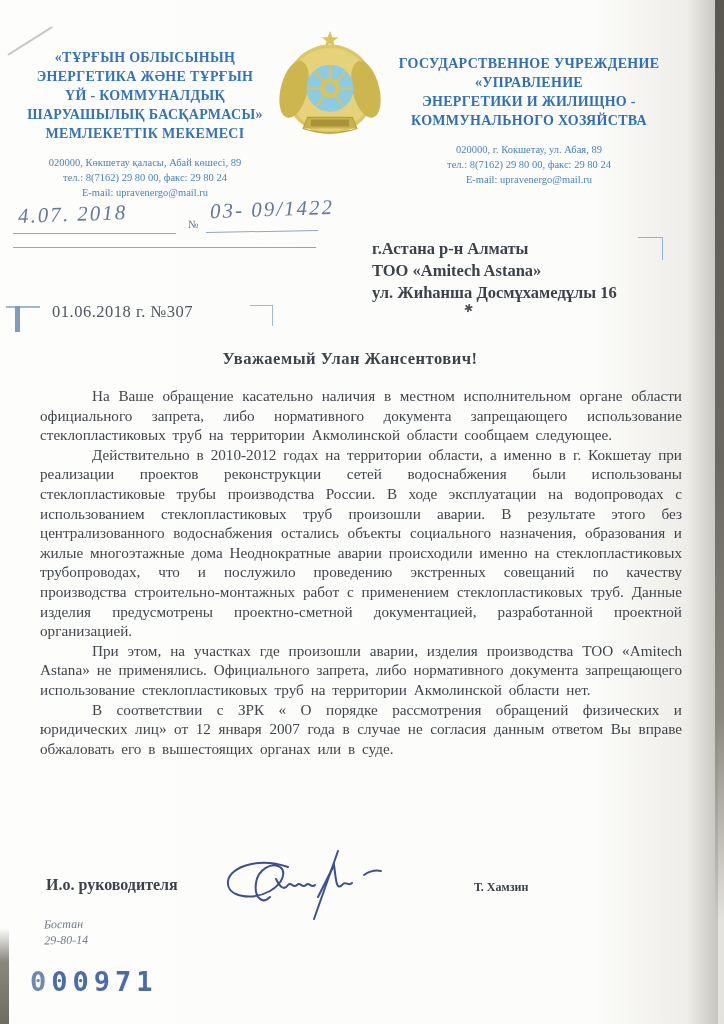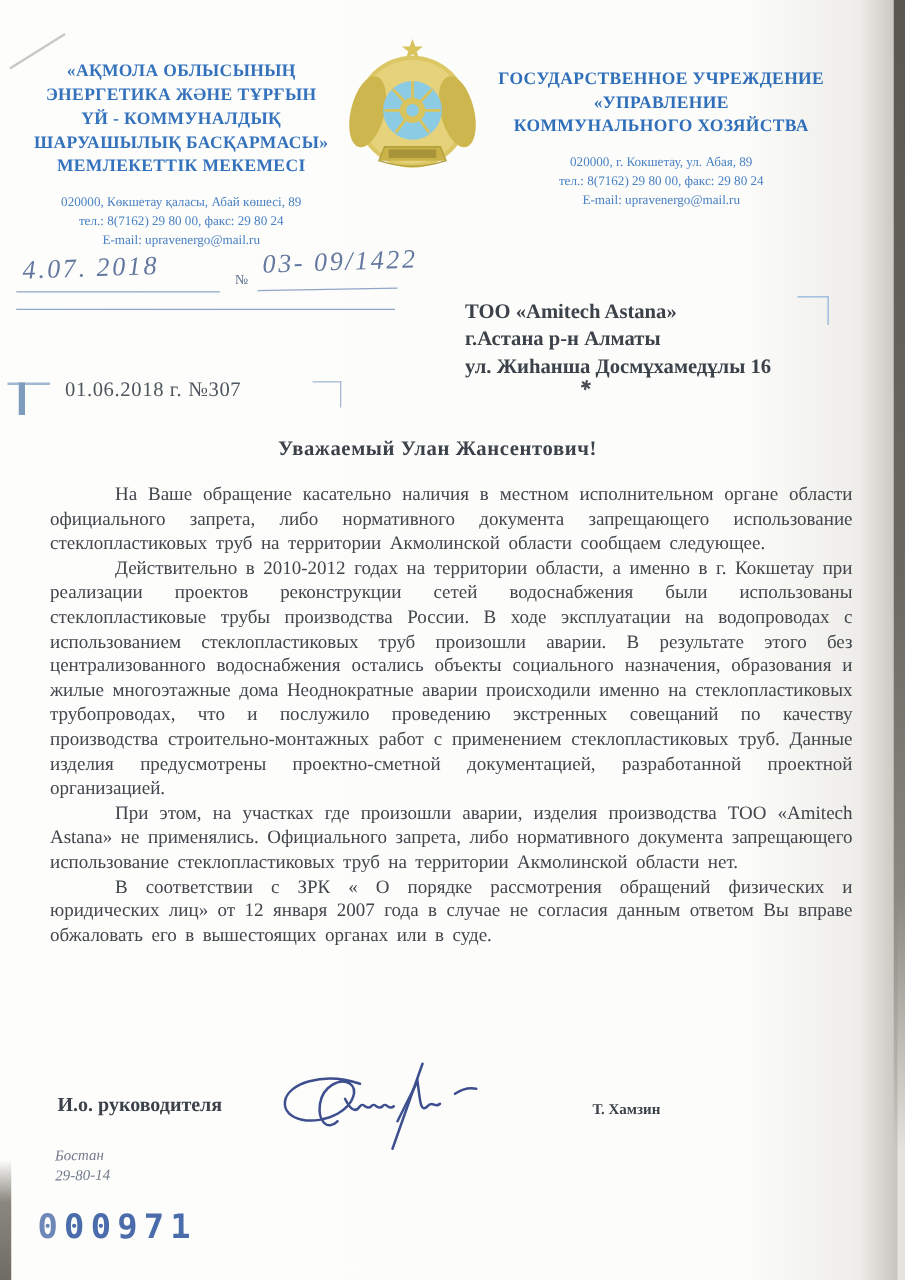--- a/index.html
+++ b/index.html
@@ -73,21 +73,21 @@
 
 <div class="page">
 
   <div class="edge-right-shadow"></div>
   <div class="edge-right-dark"></div>
   <div class="edge-left-dark"></div>
   <div class="pencil-mark"></div>
 
   <div class="lh-left">
     <div class="lh-name">
-      <div>«АҚМОЛА ОБЛЫСЫНЫҢ</div>
+      <div>«ТҰРҒЫН ОБЛЫСЫНЫҢ</div>
       <div>ЭНЕРГЕТИКА ЖӘНЕ ТҰРҒЫН</div>
       <div>ҮЙ - КОММУНАЛДЫҚ</div>
       <div>ШАРУАШЫЛЫҚ БАСҚАРМАСЫ»</div>
       <div>МЕМЛЕКЕТТІК МЕКЕМЕСІ</div>
     </div>
     <div class="lh-addr">
       <div>020000, Көкшетау қаласы, Абай көшесі, 89</div>
       <div>тел.: 8(7162) 29 80 00, факс: 29 80 24</div>
       <div>E-mail: upravenergo@mail.ru</div>
     </div>
@@ -118,39 +118,40 @@
       <path d="M30 78 L70 78 L74 88 L26 88 Z" fill="#c9b248"></path>
       <rect x="33" y="80" width="34" height="6" fill="#8a7a2e" opacity="0.55"></rect>
       <path d="M26 88 Q50 96 74 88 L70 78 L30 78 Z" fill="none" stroke="#b29f3d" stroke-width="1"></path>
     </svg>
   </div>
 
   <div class="lh-right">
     <div class="lh-name">
       <div>ГОСУДАРСТВЕННОЕ УЧРЕЖДЕНИЕ</div>
       <div>«УПРАВЛЕНИЕ</div>
+      <div>ЭНЕРГЕТИКИ И ЖИЛИЩНО -</div>
       <div>КОММУНАЛЬНОГО ХОЗЯЙСТВА</div>
     </div>
     <div class="lh-addr">
       <div>020000, г. Кокшетау, ул. Абая, 89</div>
       <div>тел.: 8(7162) 29 80 00, факс: 29 80 24</div>
       <div>E-mail: upravenergo@mail.ru</div>
     </div>
   </div>
 
   <div class="hw hw-date">4.07. 2018</div>
   <div class="no-sign">№</div>
   <div class="hw hw-num">03- 09/1422</div>
   <div class="uline ul1"></div>
   <div class="uline ul2"></div>
   <div class="uline ul3"></div>
 
   <div class="recipient">
+    <div>г.Астана р-н Алматы</div>
     <div>ТОО «Amitech Astana»</div>
-    <div>г.Астана р-н Алматы</div>
     <div>ул. Жиһанша Досмұхамедұлы 16</div>
   </div>
   <div class="bracket br-recipient"></div>
   <div class="star-mark">✱</div>
 
   <div class="bracket br-ref-left-h"></div>
   <div class="bracket br-ref-left-v"></div>
   <div class="ref-line">01.06.2018 г. №307</div>
   <div class="bracket br-ref-right"></div>
 

